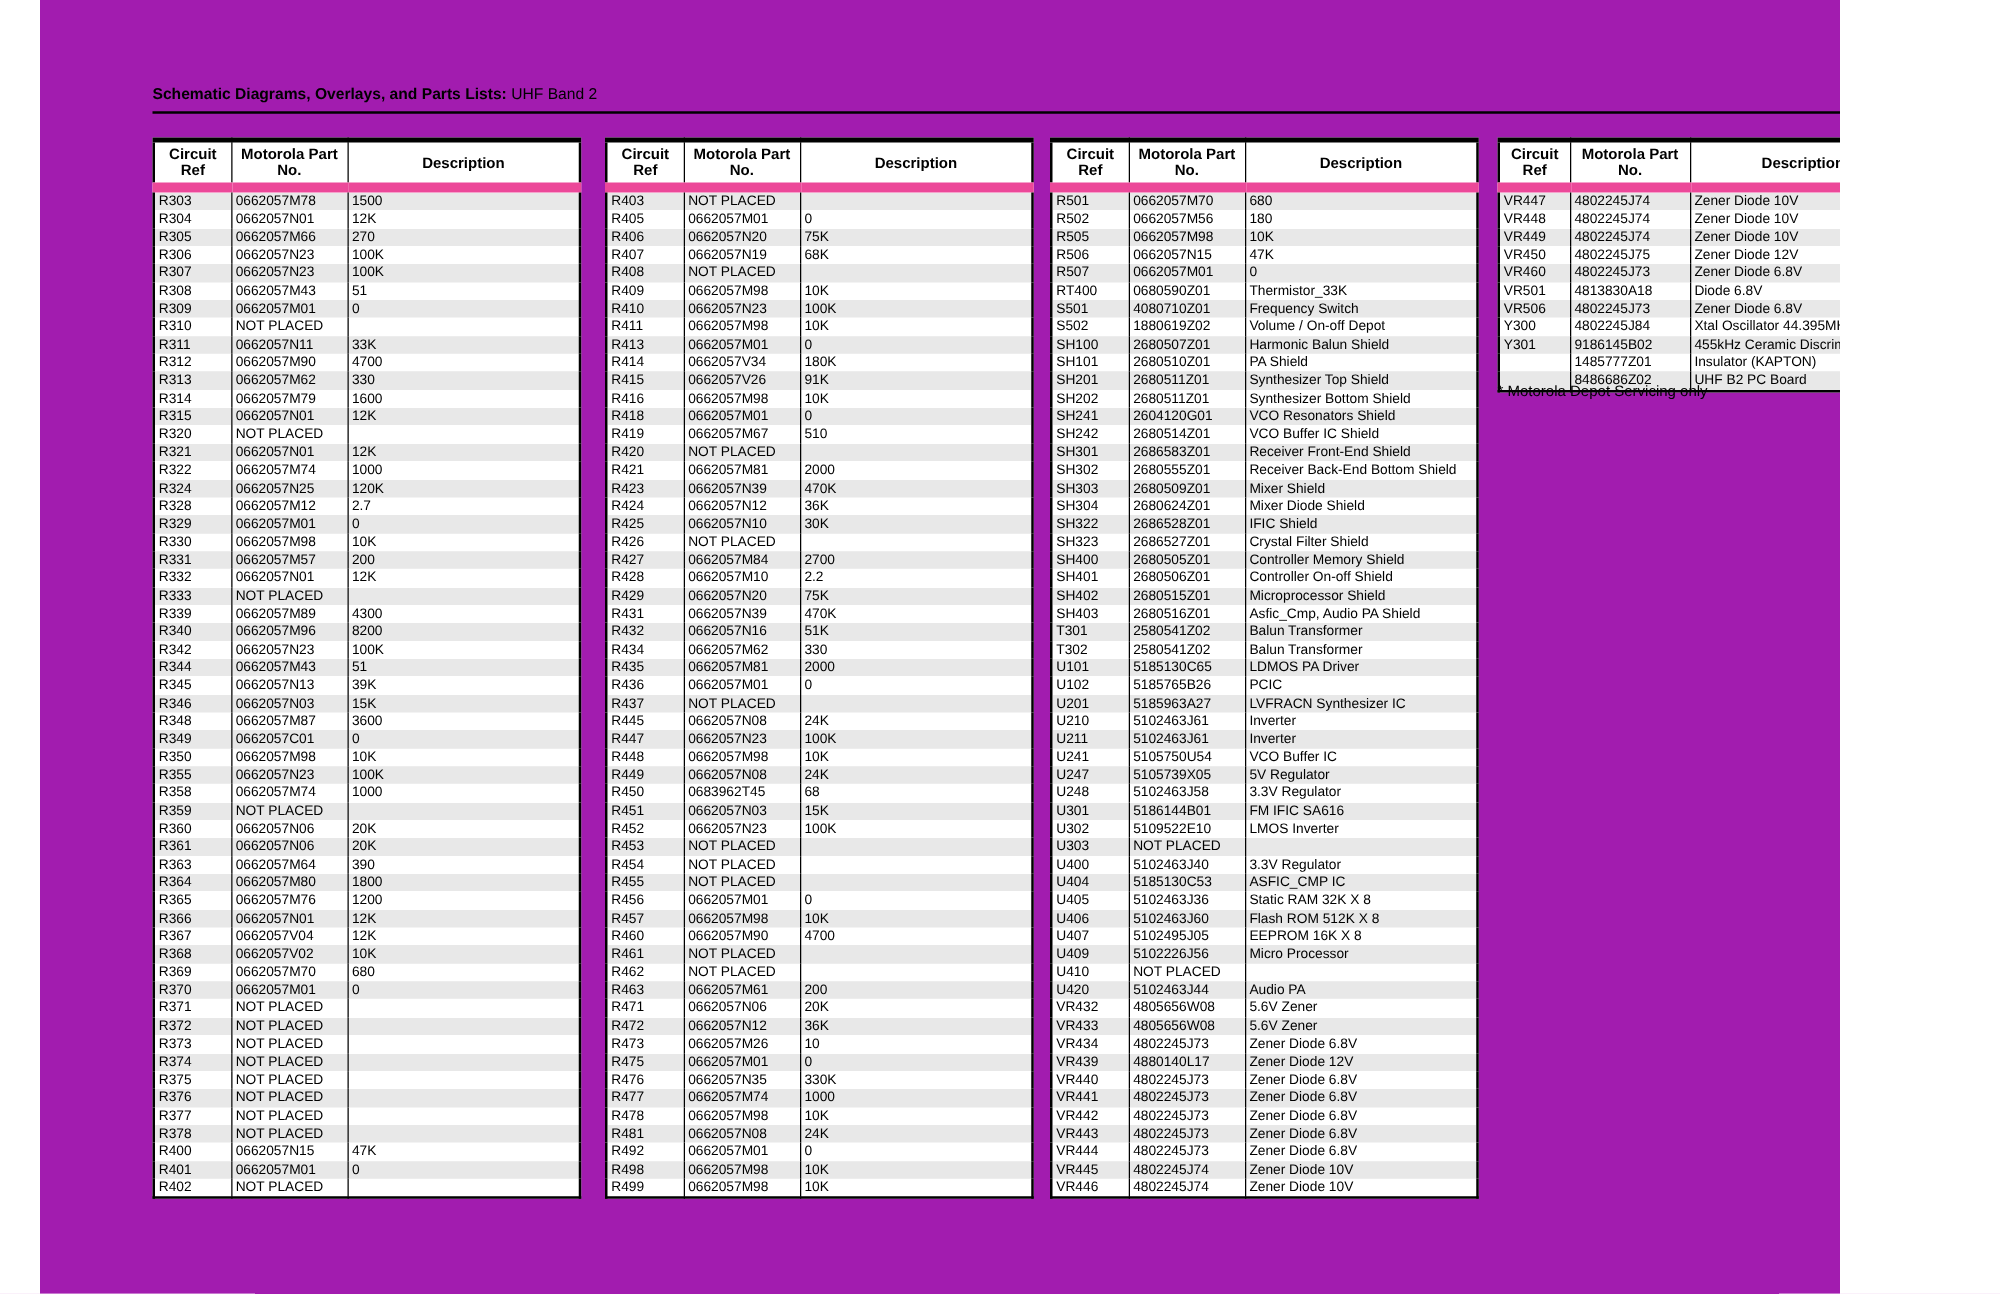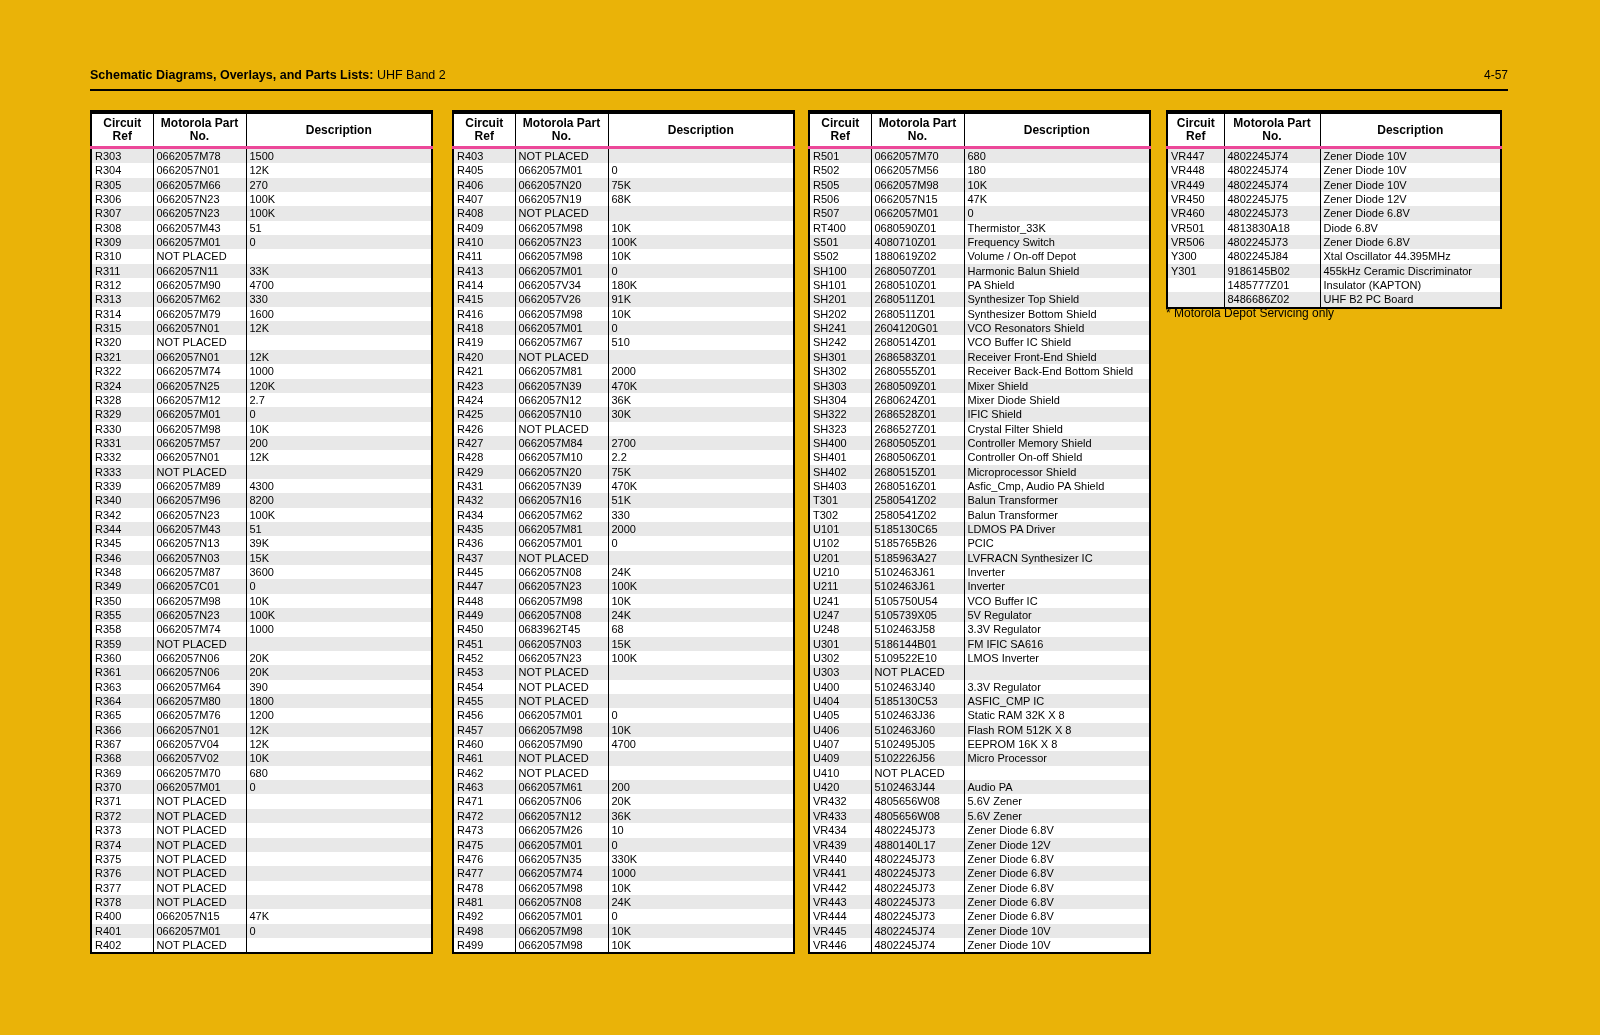--- a/index.html
+++ b/index.html
@@ -4,24 +4,25 @@
 <style>
   html, body {
     margin: 0;
     padding: 0;
     background: #ffffff;
     font-family: "Liberation Sans", sans-serif;
     color: #000;
   }
   #page {
     position: relative;
-    width: 1600px;
+    width: 1440px;
     height: 1035px;
-    background: #eab308;
+    background: #a21caf;
     overflow: hidden;
+    margin-left: 32px;
   }
   
   .page-header {
     position: absolute;
     left: 90px;
     top: 68px;
     font-size: 12.5px;
     white-space: nowrap;
   }
   .page-header .hdr-bold { font-weight: bold; }
@@ -51,21 +52,21 @@
     border-top: 4px solid #000;
     background: #fff;
   }
   .ptable th {
     font-size: 12px;
     font-weight: bold;
     text-align: center;
     vertical-align: middle;
     line-height: 13px;
     padding: 3px 2px;
-    border-bottom: 3px solid #ec4899;
+    border-bottom: 8px solid #ec4899;
     background: #fff;
   }
   .ptable th + th, .ptable td + td { border-left: 1px solid #000; }
   .ptable td {
     font-size: 11px;
     line-height: 14.34px;
     height: 14.34px;
     padding: 0 2px 0 3px;
     white-space: nowrap;
     overflow: hidden;

